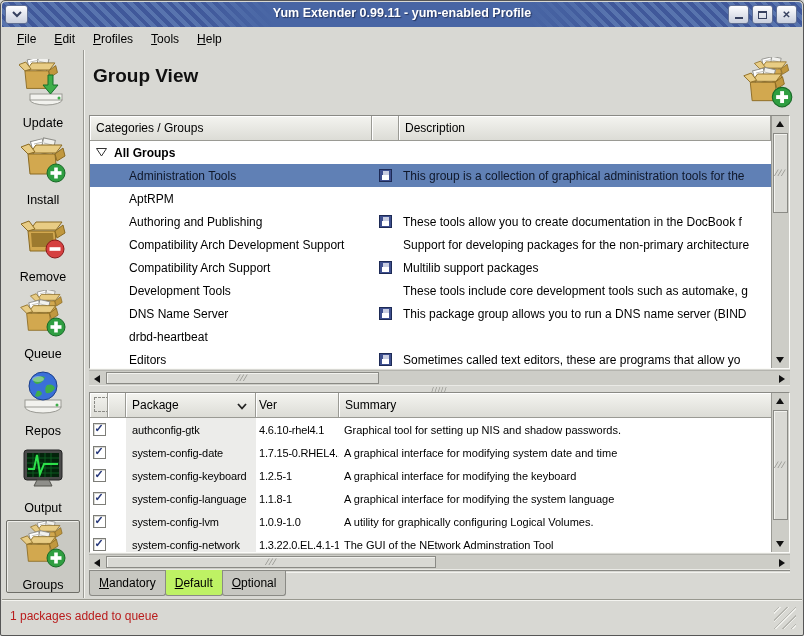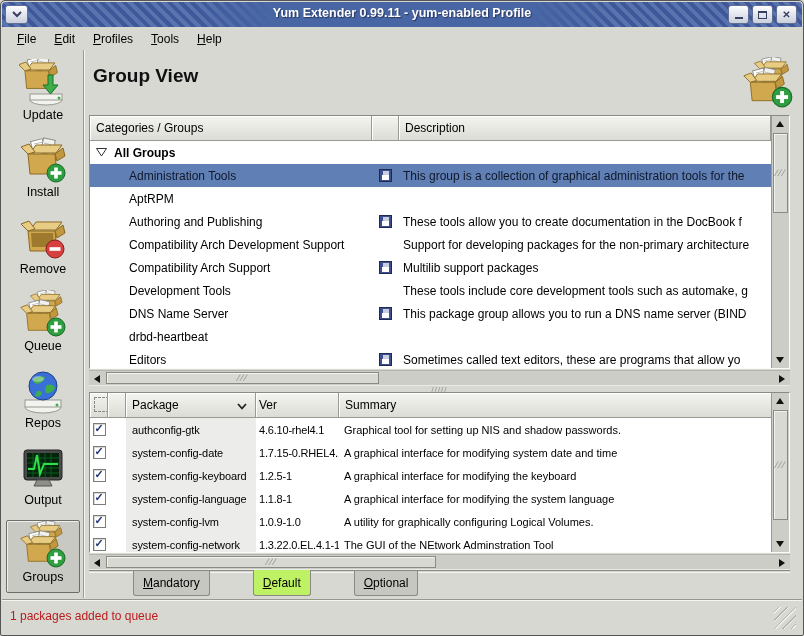--- a/index.html
+++ b/index.html
@@ -57,21 +57,21 @@
   
   .sidebar {
     position: absolute; left: 2px; top: 49px; width: 81px; bottom: 37px;
     border-right: 1px solid #9a9a94;
     box-shadow: 1px 0 0 #f4f4f0;
     padding-top: 8px;
     display: flex; flex-direction: column; align-items: center;
   }
   .side-item {
     width: 74px; height: 73px; margin-bottom: 4px;
-    display: flex; flex-direction: column; align-items: center; justify-content: flex-start;
+    display: flex; flex-direction: column; align-items: center; justify-content: space-between;
     border: 1px solid transparent; border-radius: 2px;
     font-size: 12.5px;
   }
   .side-item .ic { width: 48px; height: 48px; display:flex; align-items:center; justify-content:center; }
   .side-item .lbl { margin-top: 1px; }
   .side-item.selected {
     background: #c9c9c3;
     border: 1px solid #6e6e68;
     box-shadow: inset 1px 1px 0 #efefeb;
   }
@@ -174,21 +174,20 @@
   
   .notebook-edge { position: absolute; left: 4px; width: 701px; top: 520px; height: 2px;
     border-top: 1px solid #8a8a85; box-shadow: 0 1px 0 #f2f2ee; }
   .tabs { position: absolute; left: 4px; top: 521px; height: 26px; display: flex; }
   .tab {
     height: 25px; padding: 5px 9px 0 9px;
     background: #c7c7c1;
     border: 1px solid #8a8a85; border-top: none;
     border-radius: 0 0 3px 3px;
     margin-right: -1px;
-    margin-left: 44px;
   }
   .tab.active {
     background: #bef264; height: 26px; margin-top: -1px; padding-top: 6px;
     position: relative; z-index: 2;
   }
 
   
   .statusbar {
     position: absolute; left: 1px; right: 1px; bottom: 1px; height: 35px;
     border-top: 1px solid #98988f;

